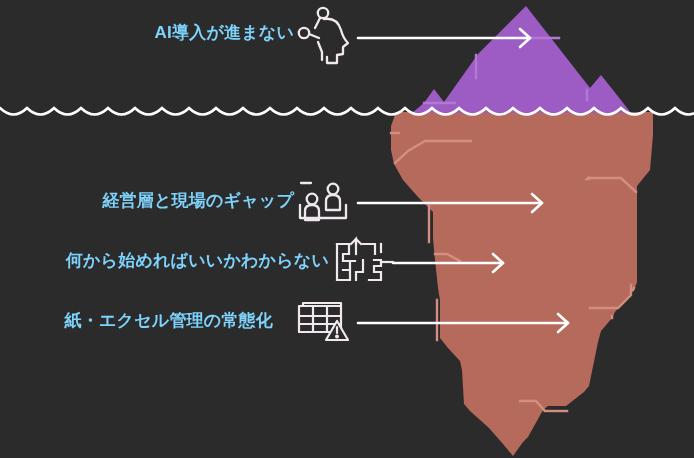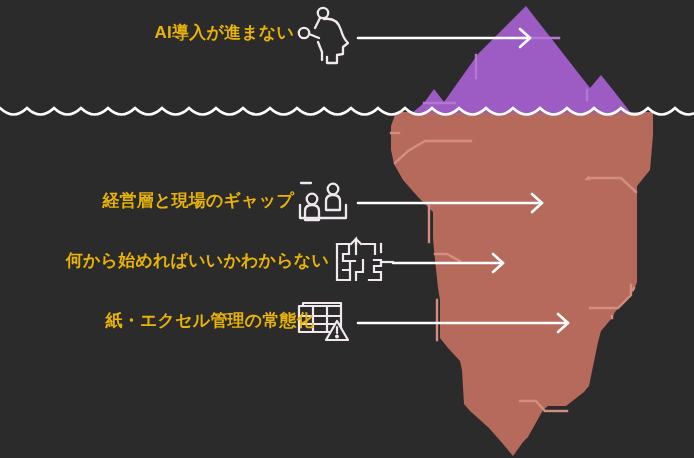--- a/index.html
+++ b/index.html
@@ -19,32 +19,32 @@
     height: 458px;
     background: #2b2b2b;
   }
   #scene {
     position: absolute;
     left: 0;
     top: 0;
   }
   .label-text {
     position: absolute;
-    color: #eab308;
+    color: #7dd3fc;
     font-size: 17px;
     font-weight: 700;
     letter-spacing: 0.2px;
     white-space: nowrap;
     text-align: right;
     line-height: 1;
   }
   .lbl-1 { right: 400px; top: 24px; }
   .lbl-2 { right: 400px; top: 192px; }
   .lbl-3 { right: 365px; top: 252px; }
-  .lbl-4 { right: 380px; top: 312px; }
+  .lbl-4 { right: 421px; top: 312px; }
 </style>
 </head>
 <body>
 
 <div id="stage">
 
   <svg id="scene" width="694" height="458" viewBox="0 0 694 458">
 
     <g>
       <path fill="#b56a5c" d="M 396,112

